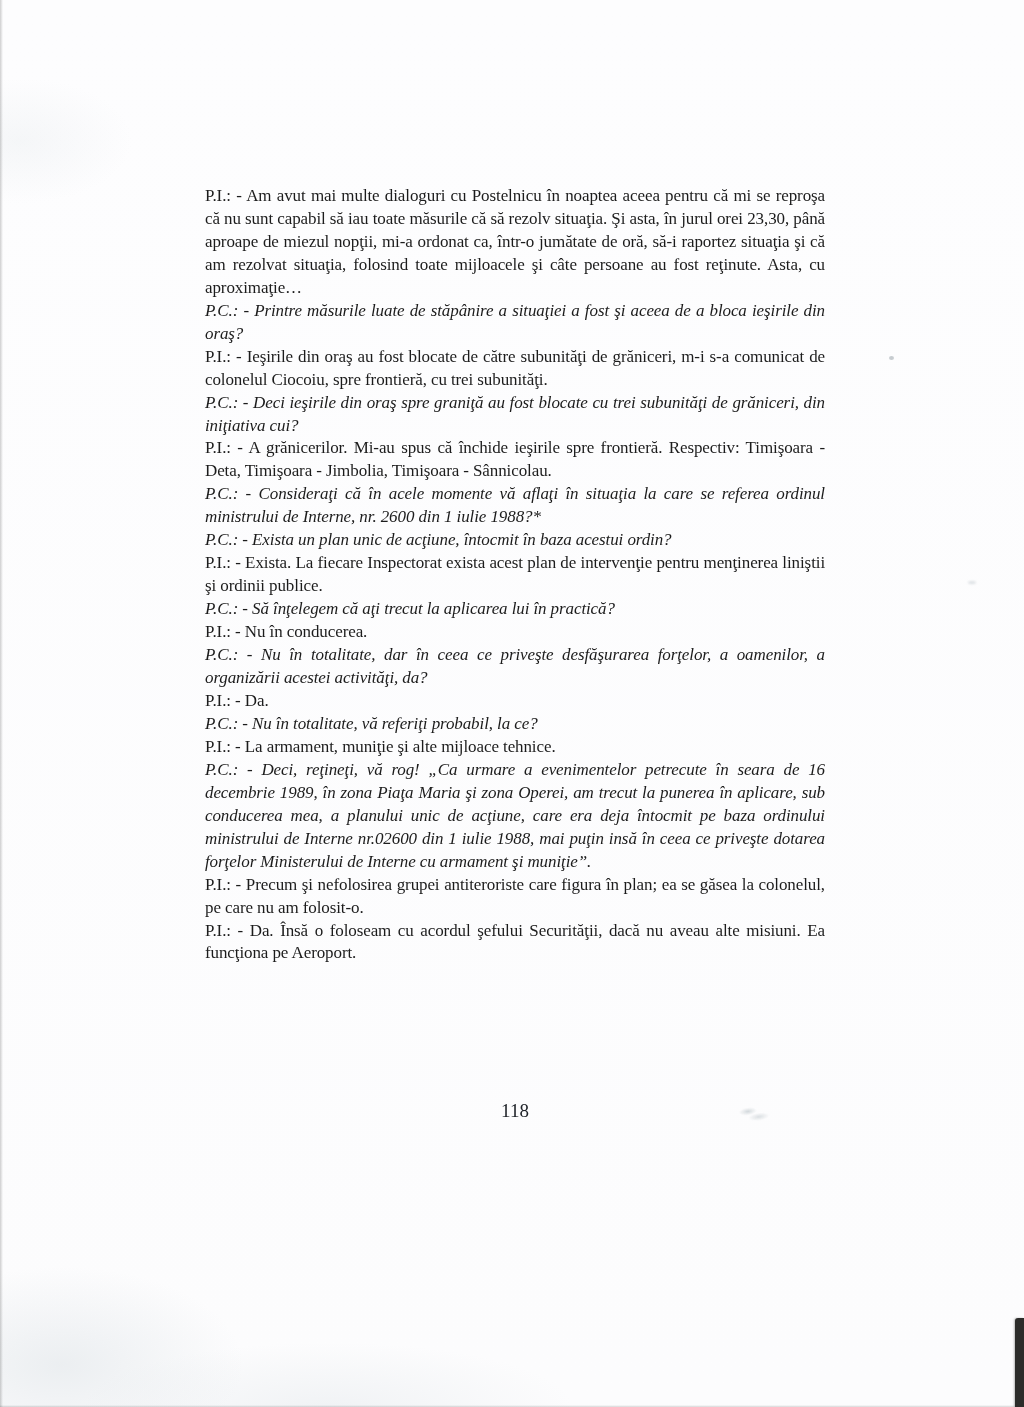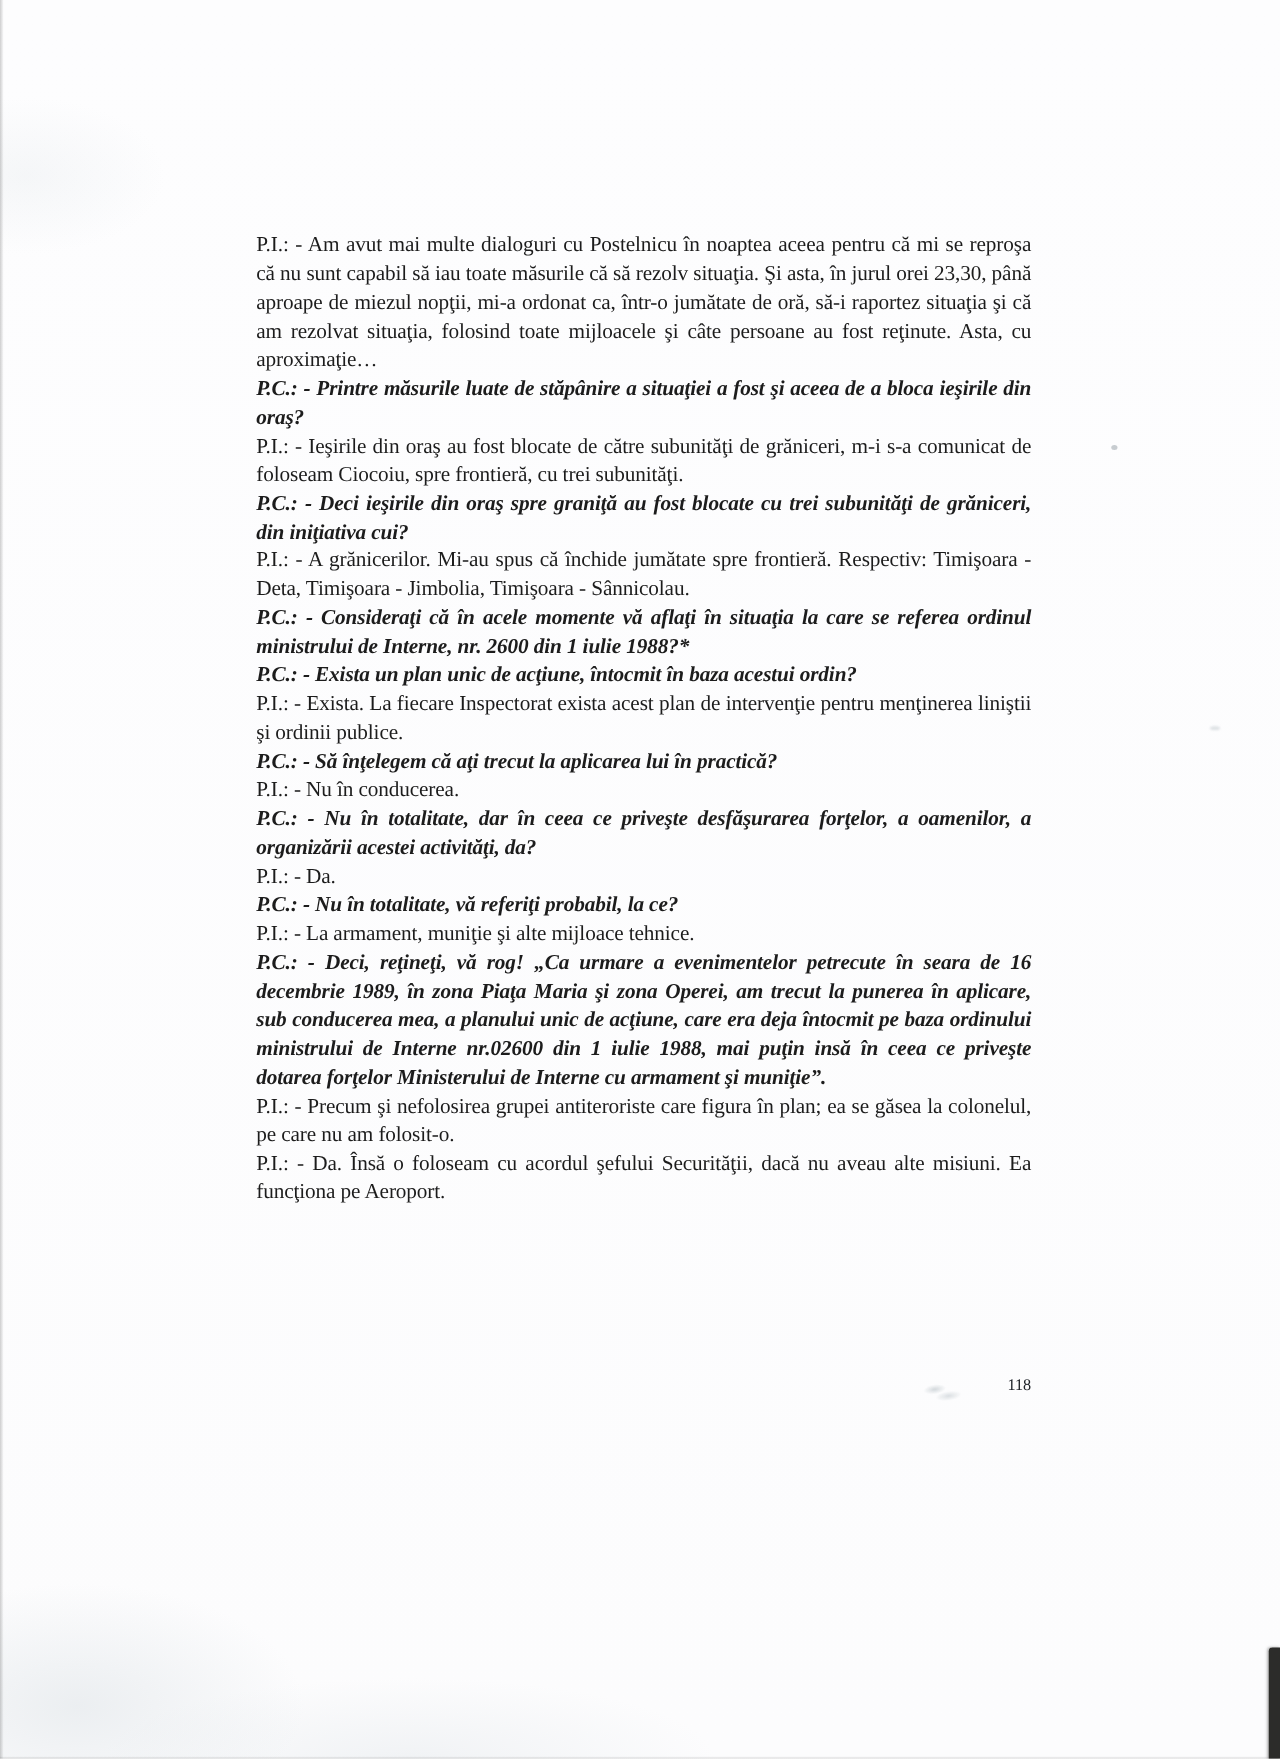--- a/index.html
+++ b/index.html
@@ -78,49 +78,48 @@
     line-height: 22.95px;
     letter-spacing: -0.1px;
     color: #1c1c1c;
   }
   .turn {
     margin: 0;
     text-align: justify;
   }
   .turn.italic {
     font-style: italic;
-    font-weight: bold;
   }
   .page-number {
     position: absolute;
     left: 205px;
     top: 1100px;
     width: 620px;
-    text-align: right;
-    font-size: 13px;
+    text-align: center;
+    font-size: 19px;
     color: #20242a;
   }
 </style>
 </head>
 <body>
 
 <div class="scan-page">
   <div class="edge-left"></div>
   <div class="edge-bottom"></div>
   <div class="corner-bar"></div>
   <div class="speck-a"></div>
   <div class="speck-b"></div>
   <div class="smudge-pagenum"></div>
 
   <div class="text-block" id="transcript">
       <p class="turn">P.I.: - Am avut mai multe dialoguri cu Postelnicu în noaptea aceea pentru că mi se reproşa că nu sunt capabil să iau toate măsurile că să rezolv situaţia. Şi asta, în jurul orei 23,30, până aproape de miezul nopţii, mi-a ordonat ca, într-o jumătate de oră, să-i raportez situaţia şi că am rezolvat situaţia, folosind toate mijloacele şi câte persoane au fost reţinute. Asta, cu aproximaţie…</p>
       <p class="turn italic">P.C.: - Printre măsurile luate de stăpânire a situaţiei a fost şi aceea de a bloca ieşirile din oraş?</p>
-      <p class="turn">P.I.: - Ieşirile din oraş au fost blocate de către subunităţi de grăniceri, m-i s-a comunicat de foloseam Ciocoiu, spre frontieră, cu trei subunităţi.</p>
+      <p class="turn">P.I.: - Ieşirile din oraş au fost blocate de către subunităţi de grăniceri, m-i s-a comunicat de colonelul Ciocoiu, spre frontieră, cu trei subunităţi.</p>
       <p class="turn italic">P.C.: - Deci ieşirile din oraş spre graniţă au fost blocate cu trei subunităţi de grăniceri, din iniţiativa cui?</p>
-      <p class="turn">P.I.: - A grănicerilor. Mi-au spus că închide jumătate spre frontieră. Respectiv: Timişoara - Deta, Timişoara - Jimbolia, Timişoara - Sânnicolau.</p>
+      <p class="turn">P.I.: - A grănicerilor. Mi-au spus că închide ieşirile spre frontieră. Respectiv: Timişoara - Deta, Timişoara - Jimbolia, Timişoara - Sânnicolau.</p>
       <p class="turn italic">P.C.: - Consideraţi că în acele momente vă aflaţi în situaţia la care se referea ordinul ministrului de Interne, nr. 2600 din 1 iulie 1988?*</p>
       <p class="turn italic">P.C.: - Exista un plan unic de acţiune, întocmit în baza acestui ordin?</p>
       <p class="turn">P.I.: - Exista. La fiecare Inspectorat exista acest plan de intervenţie pentru menţinerea liniştii şi ordinii publice.</p>
       <p class="turn italic">P.C.: - Să înţelegem că aţi trecut la aplicarea lui în practică?</p>
       <p class="turn">P.I.: - Nu în conducerea.</p>
       <p class="turn italic">P.C.: - Nu în totalitate, dar în ceea ce priveşte desfăşurarea forţelor, a oamenilor, a organizării acestei activităţi, da?</p>
       <p class="turn">P.I.: - Da.</p>
       <p class="turn italic">P.C.: - Nu în totalitate, vă referiţi probabil, la ce?</p>
       <p class="turn">P.I.: - La armament, muniţie şi alte mijloace tehnice.</p>
       <p class="turn italic">P.C.: - Deci, reţineţi, vă rog! „Ca urmare a evenimentelor petrecute în seara de 16 decembrie 1989, în zona Piaţa Maria şi zona Operei, am trecut la punerea în aplicare, sub conducerea mea, a planului unic de acţiune, care era deja întocmit pe baza ordinului ministrului de Interne nr.02600 din 1 iulie 1988, mai puţin insă în ceea ce priveşte dotarea forţelor Ministerului de Interne cu armament şi muniţie”.</p>

